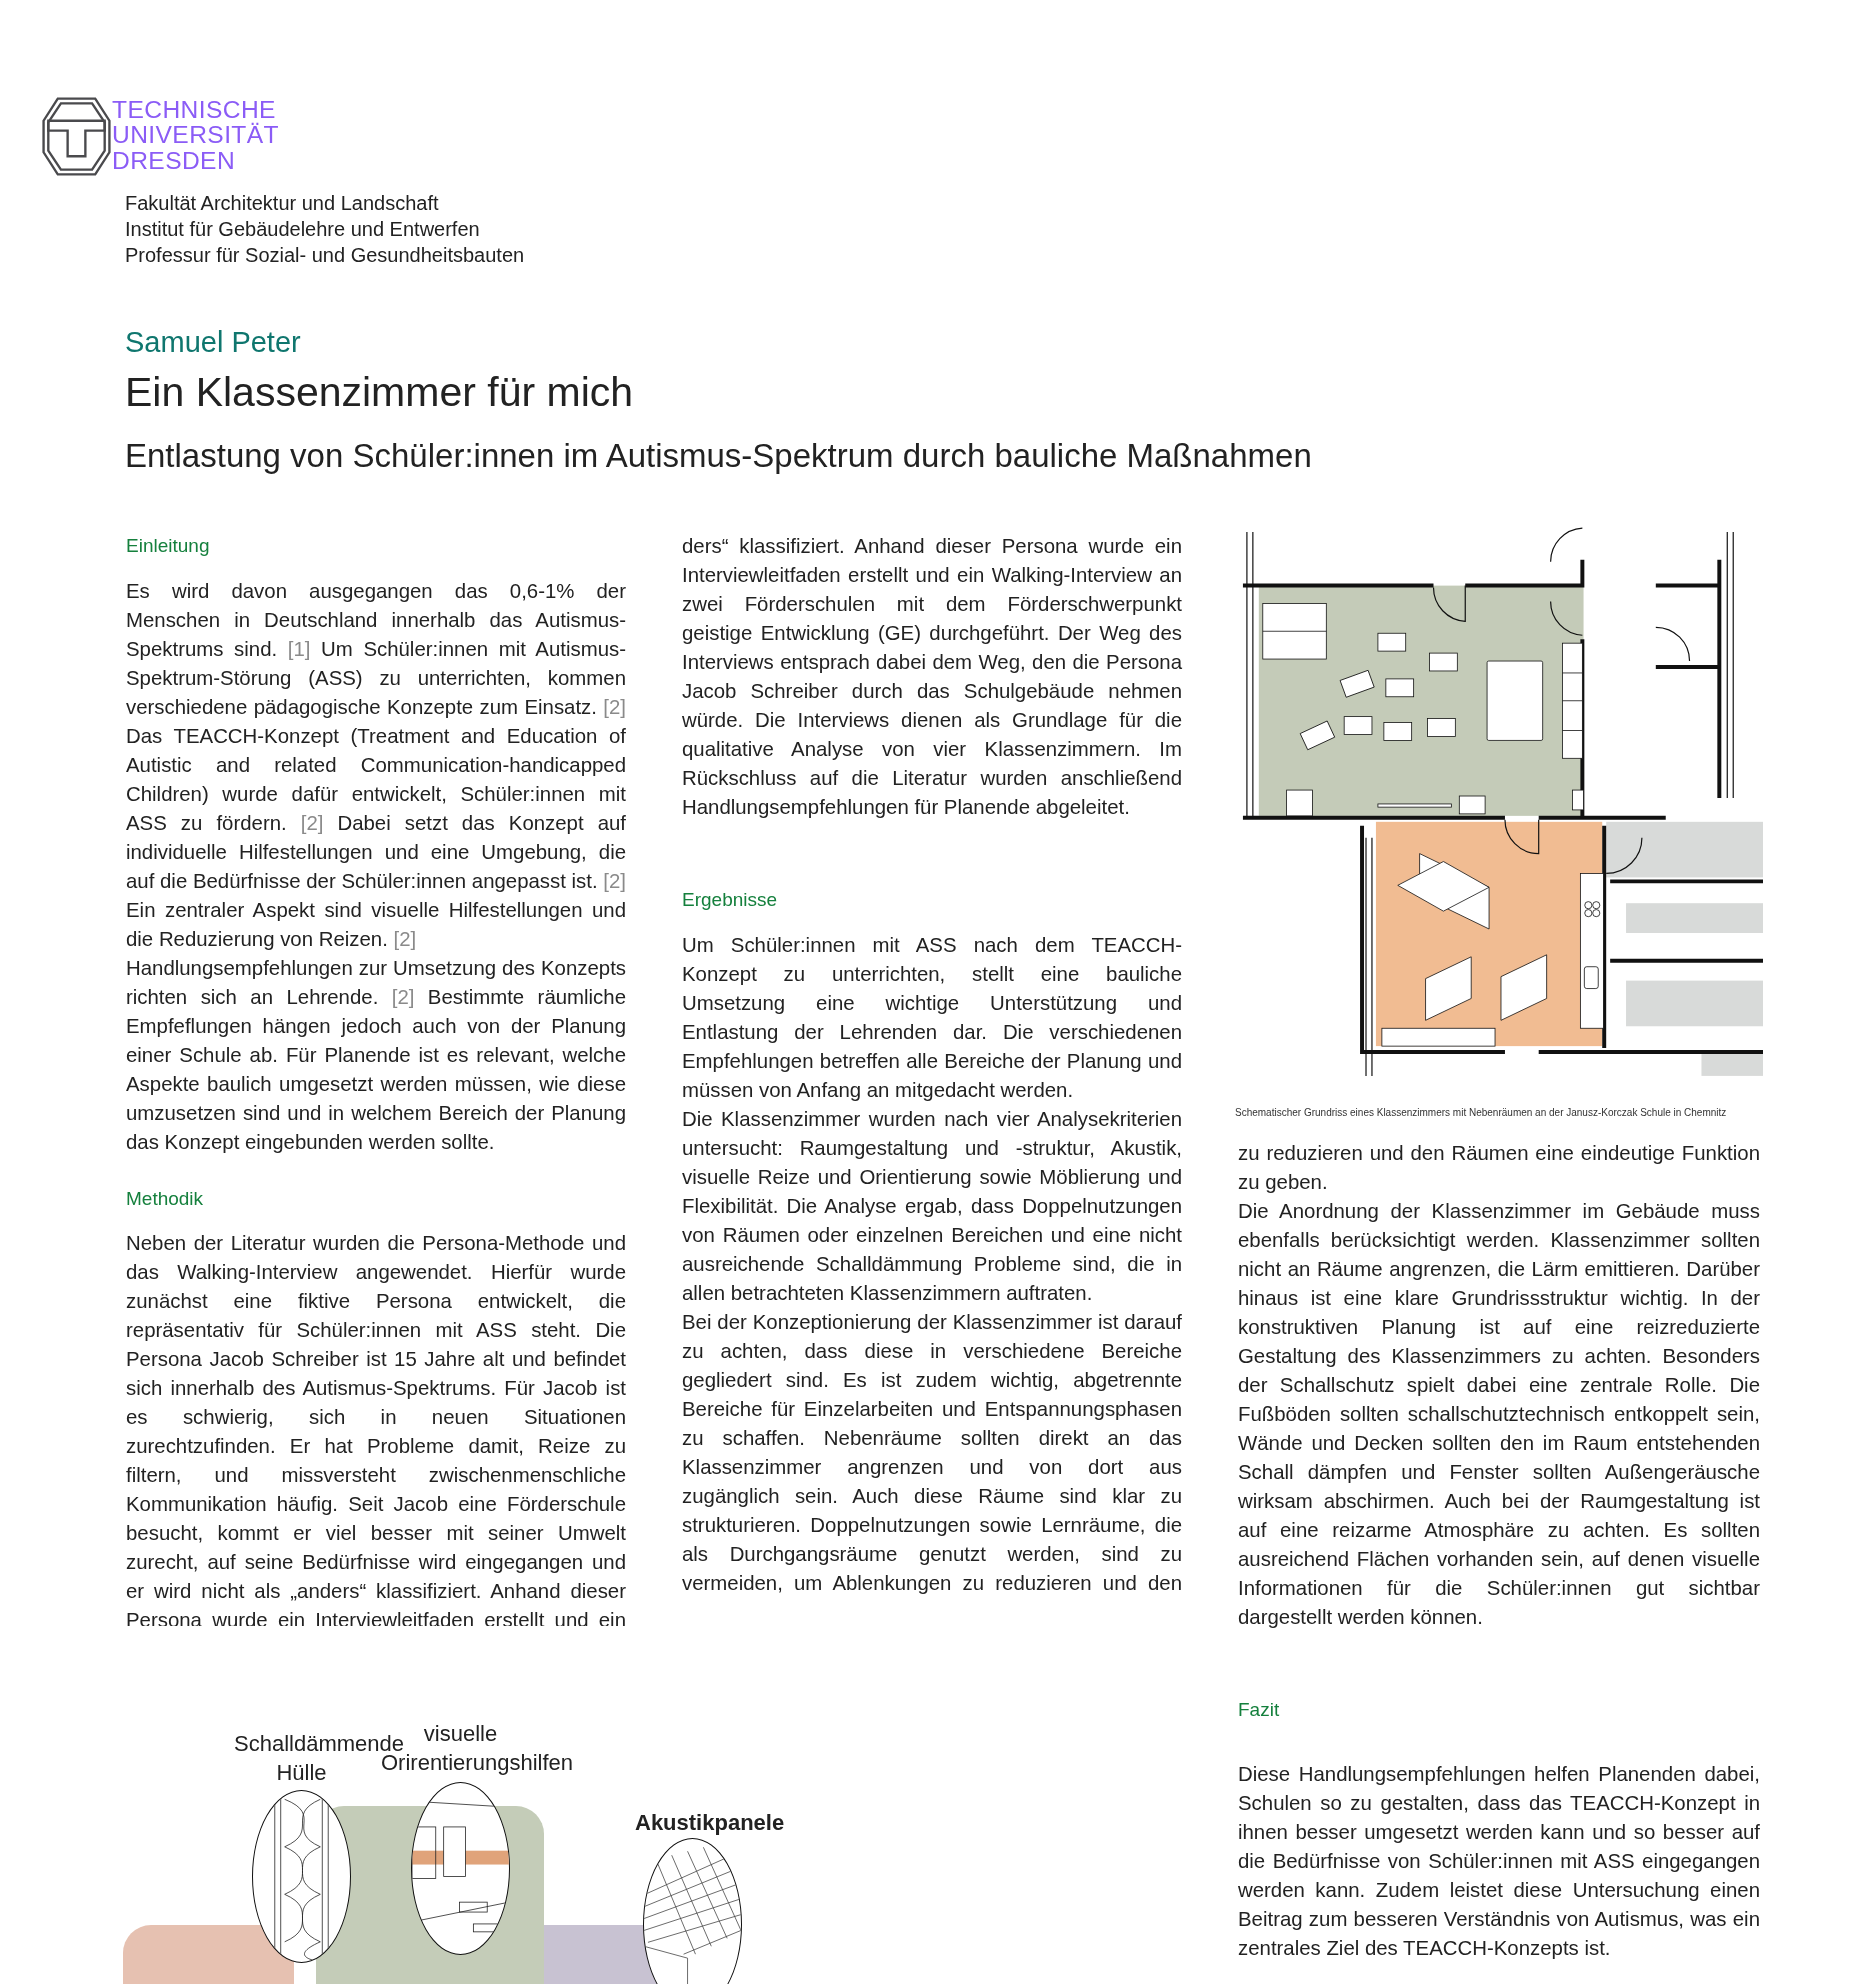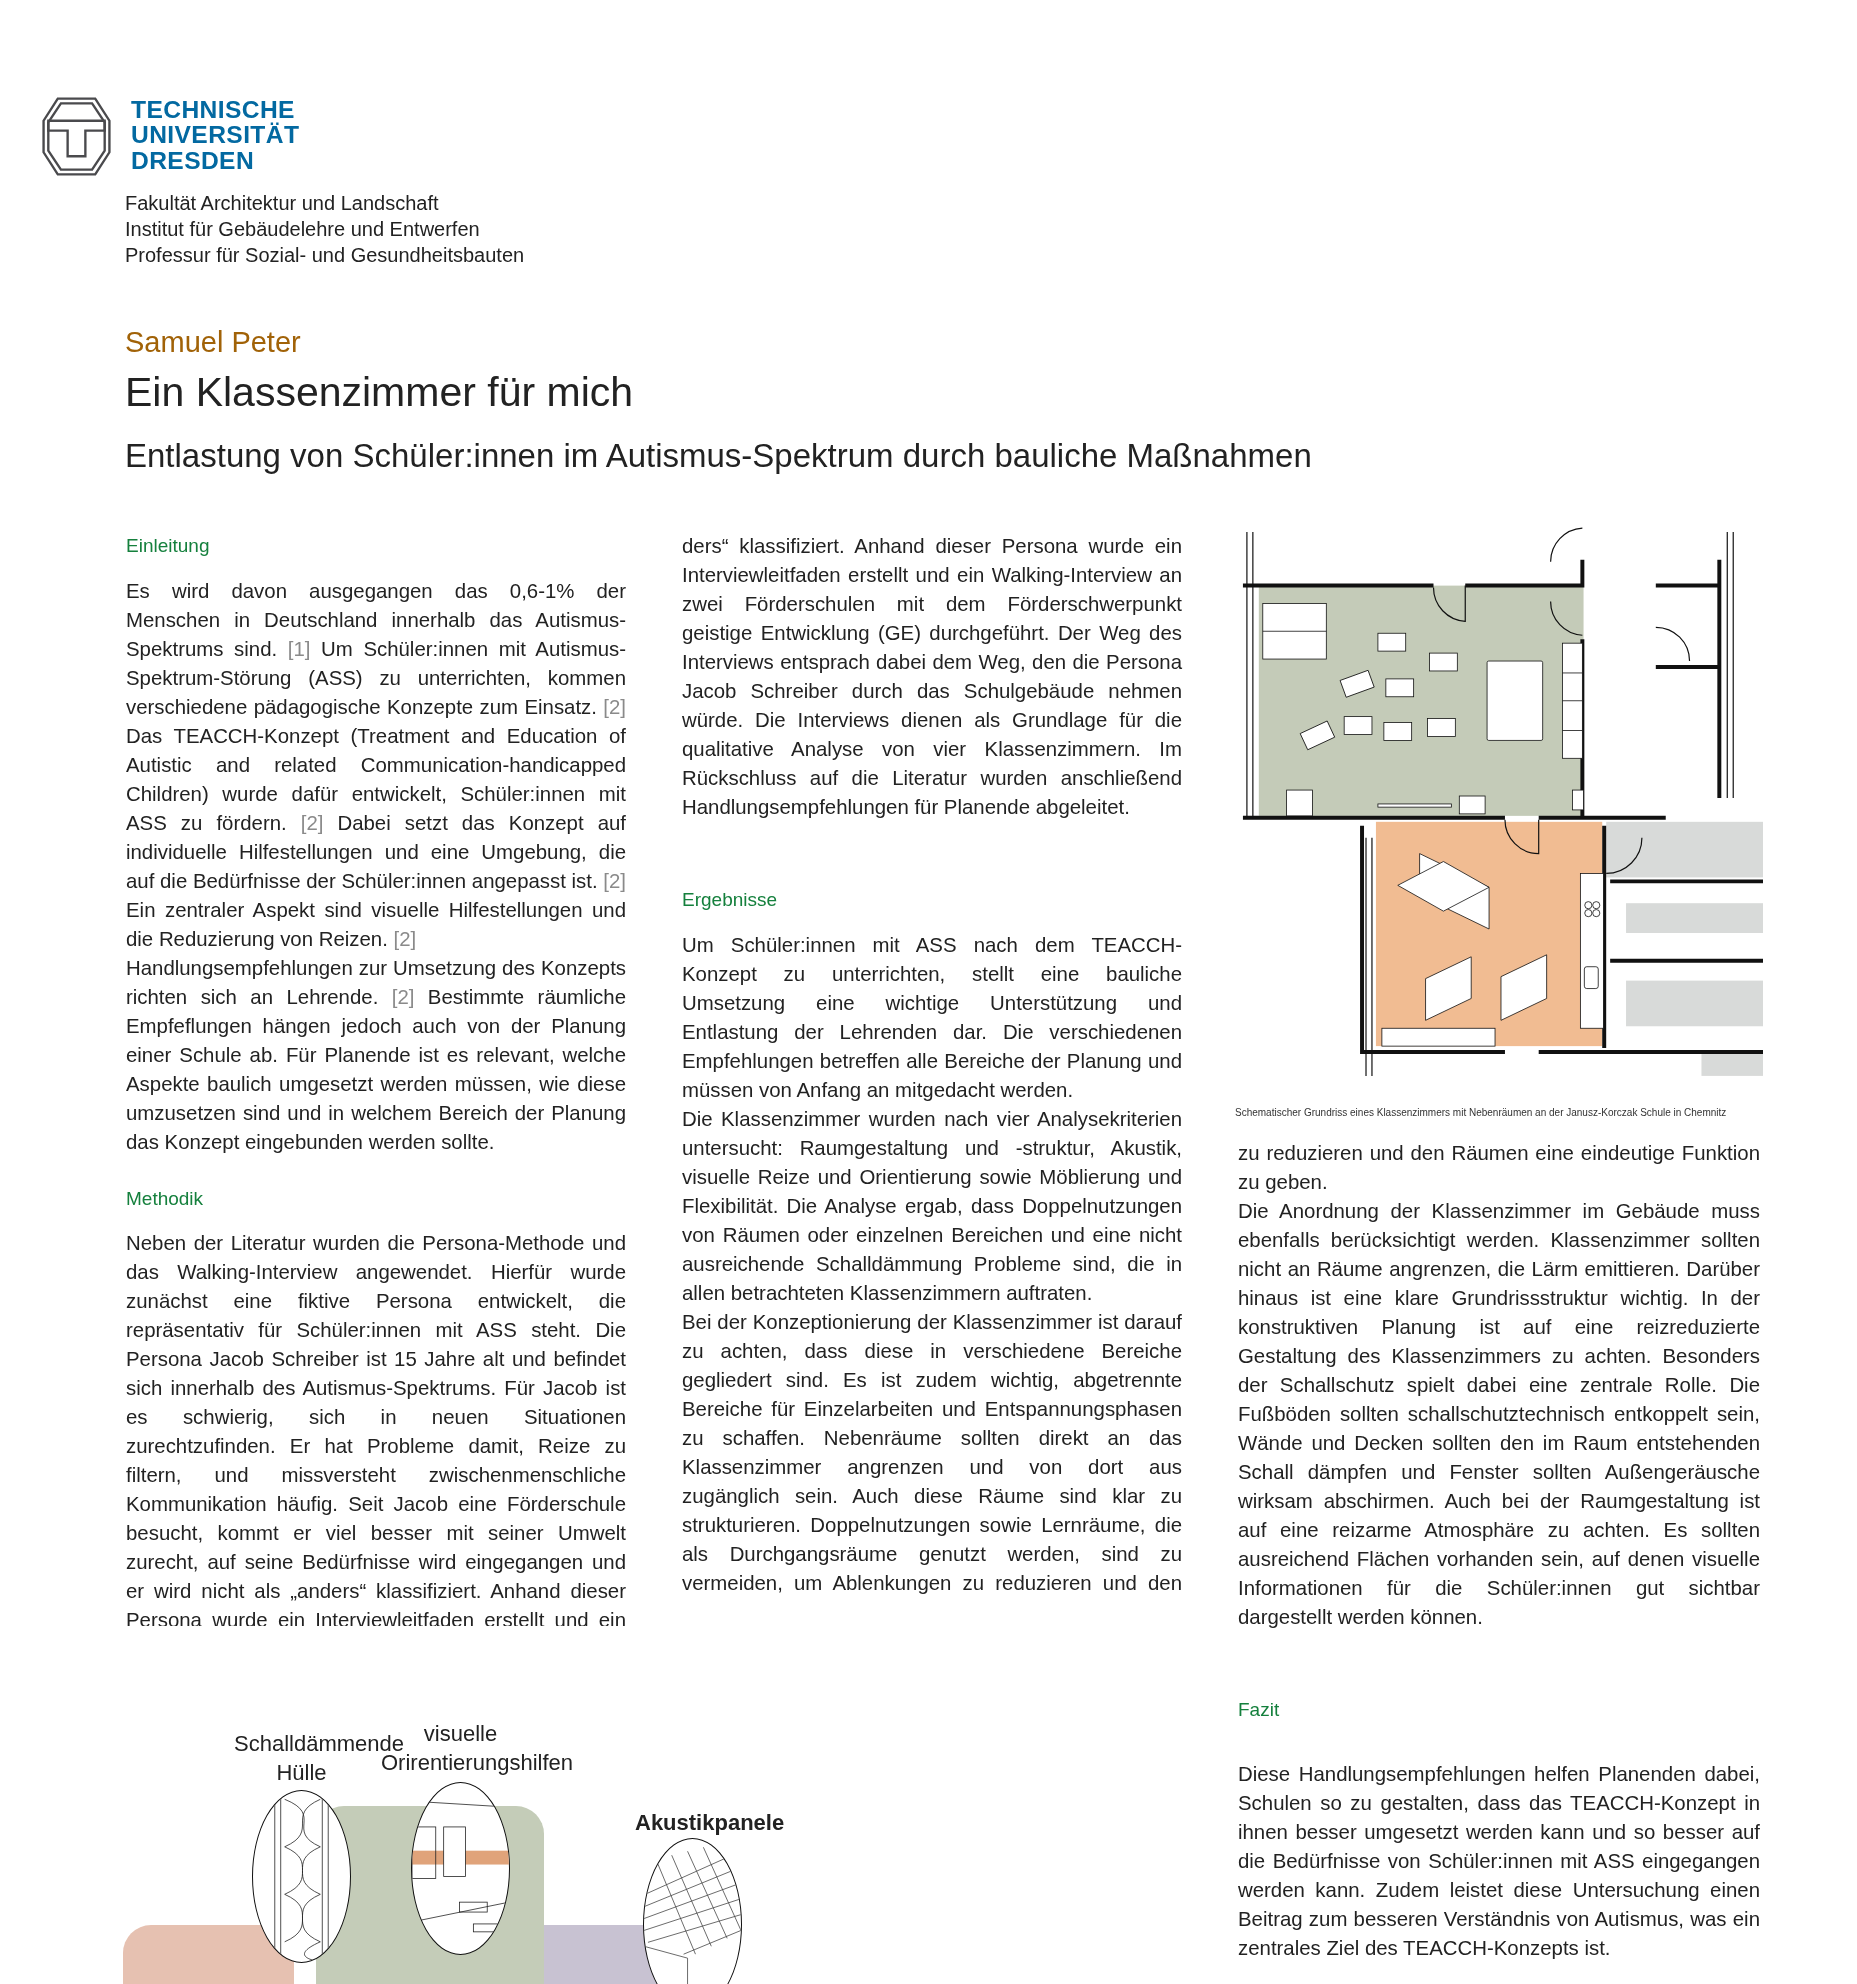--- a/index.html
+++ b/index.html
@@ -3,24 +3,24 @@
 <meta charset="utf-8">
 <style>
   html, body { margin:0; padding:0; background:#ffffff; }
   body { width:1857px; height:2629px; position:relative; overflow:hidden;
          font-family:"Liberation Sans", "DejaVu Sans", sans-serif; color:#1e1e1e; }
   .abs { position:absolute; }
 
   
   .tu-logo { left:42px; top:97px; width:270px; height:79px; }
   .tu-mark { position:absolute; left:0; top:0; width:69px; height:79px; }
-  .tu-text { position:absolute; left:89px; top:0; font-weight:bold; color:#0369a1;
+  .tu-text { position:absolute; left:70px; top:0; font-weight:normal; color:#8b5cf6;
              font-size:24.6px; line-height:25.4px; letter-spacing:0.4px; }
   .inst { left:125px; top:190px; font-size:20px; line-height:26px; color:#222; }
-  .author { left:125px; top:326px; font-size:29px; color:#a16207; }
+  .author { left:125px; top:326px; font-size:29px; color:#0f766e; }
   .title { left:125px; top:369px; font-size:41px; color:#222; }
   .subtitle { left:125px; top:437px; font-size:33px; color:#222; }
 
   
   .col { position:absolute; width:500px; font-size:20.4px; line-height:29px; text-align:justify;
          hyphens:manual; color:#222; }
   .col h2 { font-weight:normal; font-size:19px; margin:0 0 12.7px 0; line-height:36px; color:#15803d; }
   .col p { margin:0; }
   .cite { color:#8a8a8a; }
   .col1 { left:126px; top:528px; }

